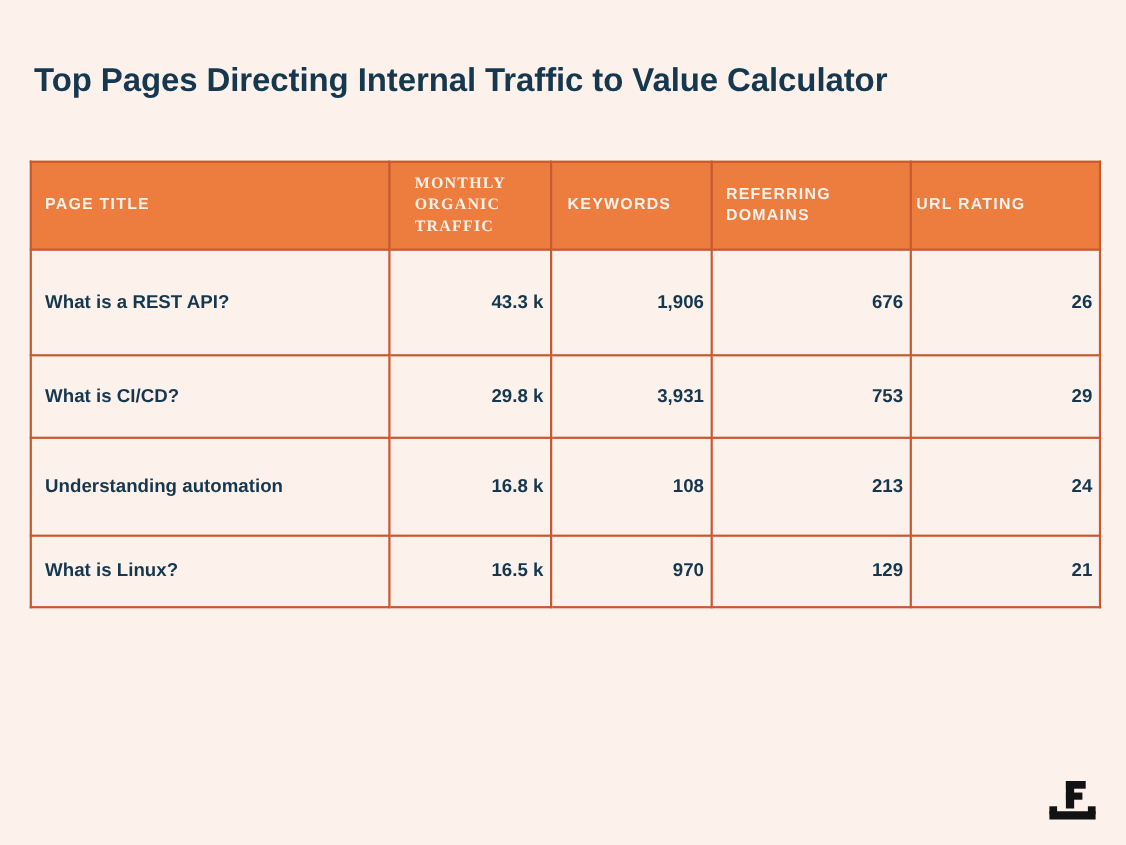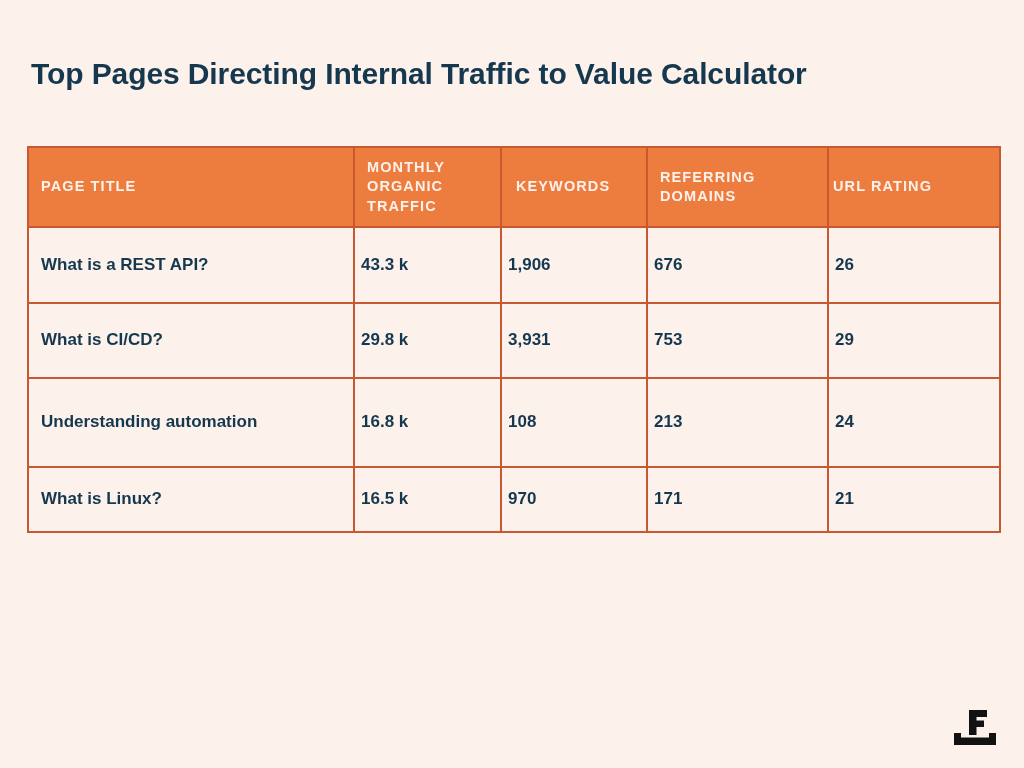--- a/index.html
+++ b/index.html
@@ -57,44 +57,44 @@
     font-weight: bold;
     letter-spacing: 1.1px;
     text-align: left;
     vertical-align: middle;
     padding: 10px 12px;
     height: 78px;
     box-sizing: border-box;
     line-height: 1.33;
   }
   thead tr th.th-title    { padding-left: 12px; }
-  thead tr th.th-traffic  { padding-left: 12px; }
+  thead tr th.th-traffic  { padding-left: 22px; font-family: Liberation Serif, serif; }
   thead tr th.th-keywords { padding-left: 14px; }
   thead tr th.th-refdom   { padding-left: 12px; }
   thead tr th.th-urlrating{ padding-left: 4px; }
 
   tbody tr td {
     border: 2px solid #c8582f;
     background: #fdf1ec;
     color: #15384f;
     font-size: 17px;
     font-weight: bold;
     vertical-align: middle;
     box-sizing: border-box;
     line-height: 1.28;
   }
   tbody td.cell-title {
     text-align: left;
     padding: 8px 10px 8px 12px;
   }
   tbody td.cell-num {
-    text-align: left;
+    text-align: right;
     padding: 8px 6px;
   }
-  tbody tr.r-tall td { height: 76px; }
+  tbody tr.r-tall td { height: 96px; }
   tbody tr.r-short td { height: 75px; }
   tbody tr.r-mid td { height: 89px; }
   tbody tr.r-xshort td { height: 65px; }
 
   .logo {
     position: absolute;
     right: 26px;
     bottom: 18px;
     width: 46px;
     height: 46px;
@@ -145,21 +145,21 @@
           <td class="cell-title">Understanding automation</td>
           <td class="cell-num">16.8 k</td>
           <td class="cell-num">108</td>
           <td class="cell-num">213</td>
           <td class="cell-num">24</td>
         </tr>
         <tr class="r-xshort">
           <td class="cell-title">What is Linux?</td>
           <td class="cell-num">16.5 k</td>
           <td class="cell-num">970</td>
-          <td class="cell-num">171</td>
+          <td class="cell-num">129</td>
           <td class="cell-num">21</td>
         </tr>
       </tbody>
     </table>
   </div>
 
   <div class="logo">
     <svg width="46" height="46" viewBox="0 0 46 46" aria-hidden="true">
       <g fill="#121212">
 

